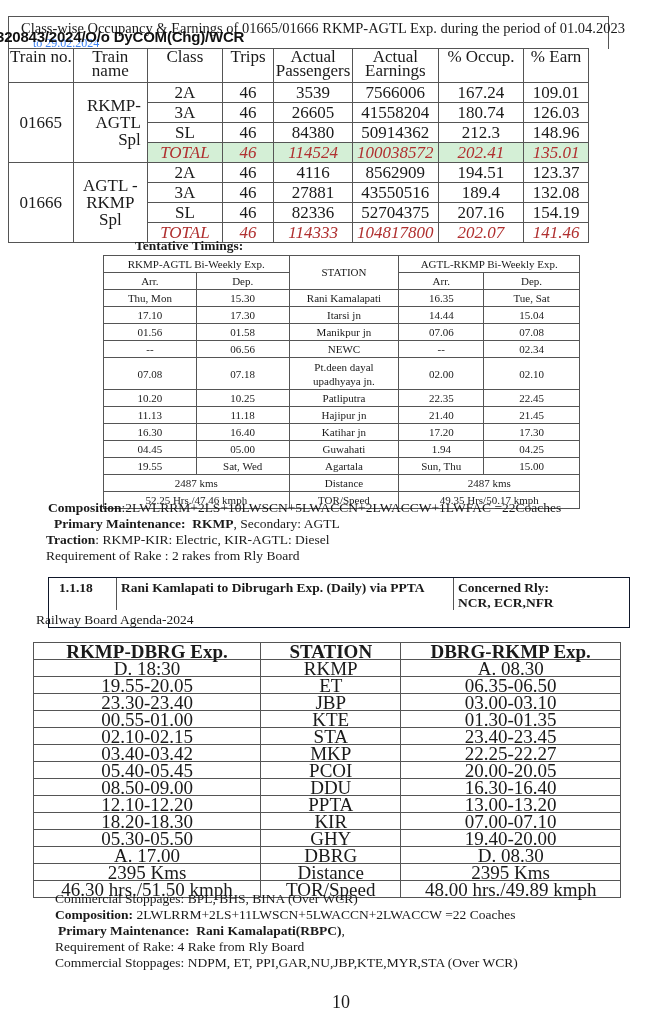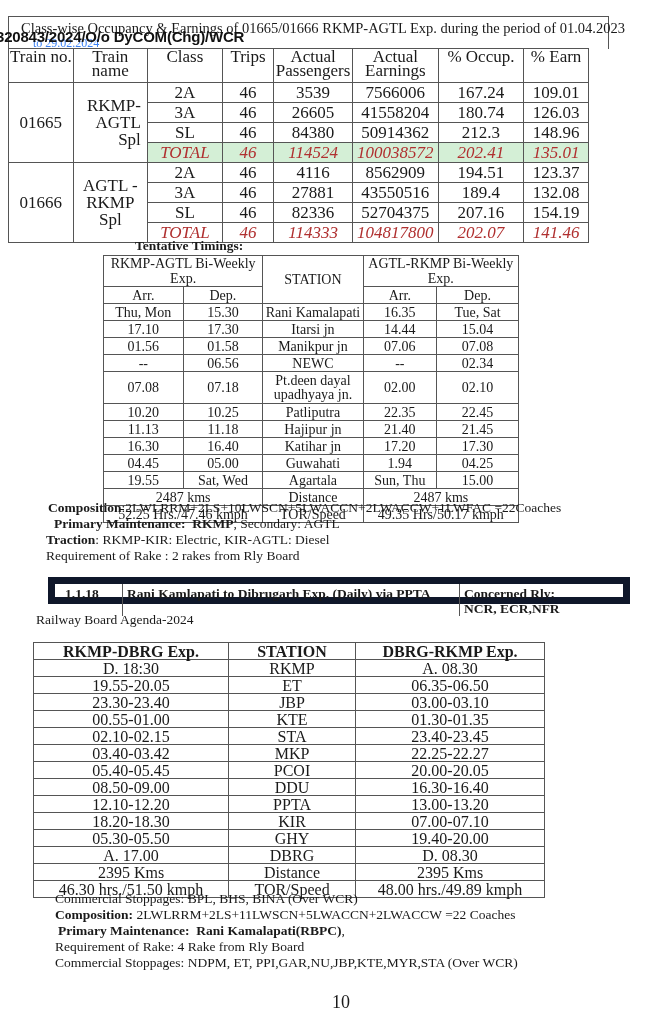--- a/index.html
+++ b/index.html
@@ -12,35 +12,35 @@
   #occ-sub-text { position: absolute; left: 24px; top: 19px; font-size: 12px; color: #3b82f6; white-space: nowrap; }
   #overlay-ref { position: absolute; left: -4px; top: 28px; font-family: "Liberation Sans", "DejaVu Sans", sans-serif; font-weight: bold; font-size: 15px; color: #111; white-space: nowrap; letter-spacing: -0.2px; }
   #occ-table { position: absolute; left: 8px; top: 48px; width: 581px; font-size: 17px; }
   #occ-table td { height: 19px; line-height: 17px; }
   #occ-table .hdr td { height: 32px; line-height: 14px; vertical-align: top; padding-top: 1px; }
   #occ-table .total td { color: #b03030; font-style: italic; }
   #occ-table .total.green td.tc { background: #d4efd6; }
 
   
   #tt-label { position: absolute; left: 135px; top: 238px; font-size: 13.5px; font-weight: bold; }
-  #tt-table { position: absolute; left: 103px; top: 255px; width: 416px; font-size: 14px; }
+  #tt-table { position: absolute; left: 103px; top: 255px; width: 477px; font-size: 11px; }
   #tt-table td { height: 16px; line-height: 15px; }
   #tt-table td.tall { height: 31px; line-height: 14px; }
 
   .para { position: absolute; font-size: 13.5px; white-space: nowrap; }
   .para b { font-weight: bold; }
 
   
-  #agenda-box { position: absolute; left: 48px; top: 577px; width: 582px; height: 27px; border: 7px solid #0f172a; box-sizing: border-box; font-weight: bold; font-size: 13.5px; }
+  #agenda-box { position: absolute; left: 48px; top: 577px; width: 582px; height: 51px; border: 1px solid #0f172a; box-sizing: border-box; font-weight: bold; font-size: 13.5px; }
   #agenda-num { position: absolute; left: 0; top: 0; width: 68px; height: 32px; border-right: 1px solid #555; padding: 2px 0 0 10px; box-sizing: border-box; }
   #agenda-title { position: absolute; left: 68px; top: 0; width: 337px; height: 32px; border-right: 1px solid #555; padding: 2px 0 0 4px; box-sizing: border-box; }
   #agenda-rly { position: absolute; left: 405px; top: 0; width: 175px; height: 32px; padding: 2px 0 0 4px; box-sizing: border-box; line-height: 15px; }
 
   
-  #dbrg-table { position: absolute; left: 33px; top: 642px; width: 512px; font-size: 16px; }
+  #dbrg-table { position: absolute; left: 33px; top: 642px; width: 588px; font-size: 19px; }
   #dbrg-table td { height: 16px; line-height: 15px; }
   #dbrg-table .hdr td { font-weight: bold; }
 
   #page-num { position: absolute; left: 332px; top: 992px; font-size: 18px; }
 </style>
 </head>
 <body>
 
 <div id="occ-title" style="width:601px;">
   <span id="occ-title-text">Class-wise Occupancy &amp; Earnings of 01665/01666 RKMP-AGTL Exp.  during the period of 01.04.2023</span>

